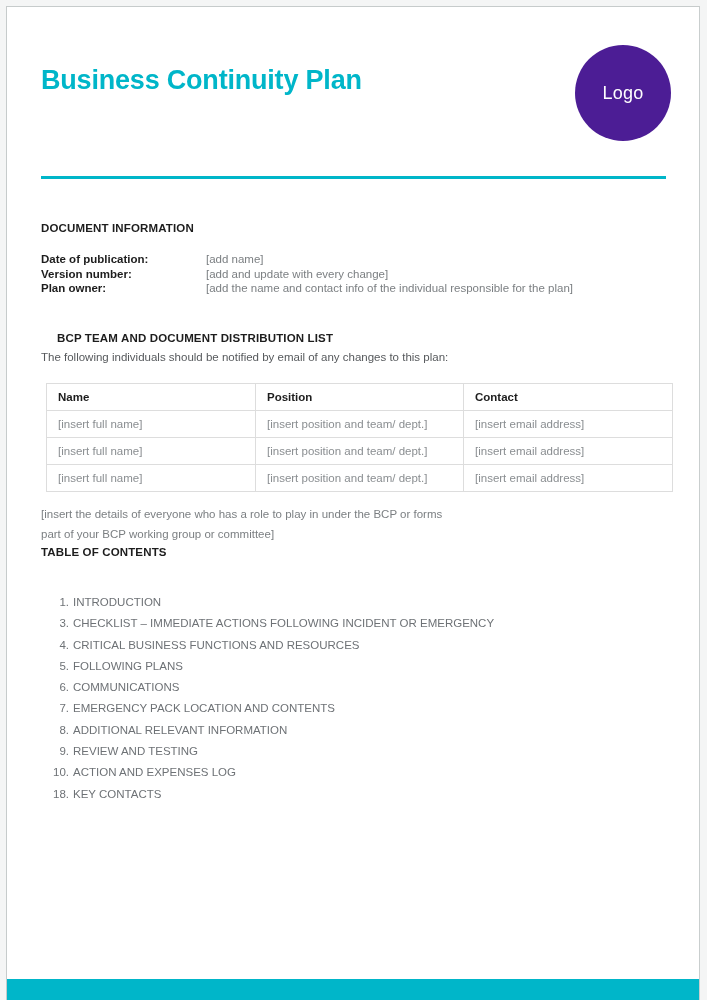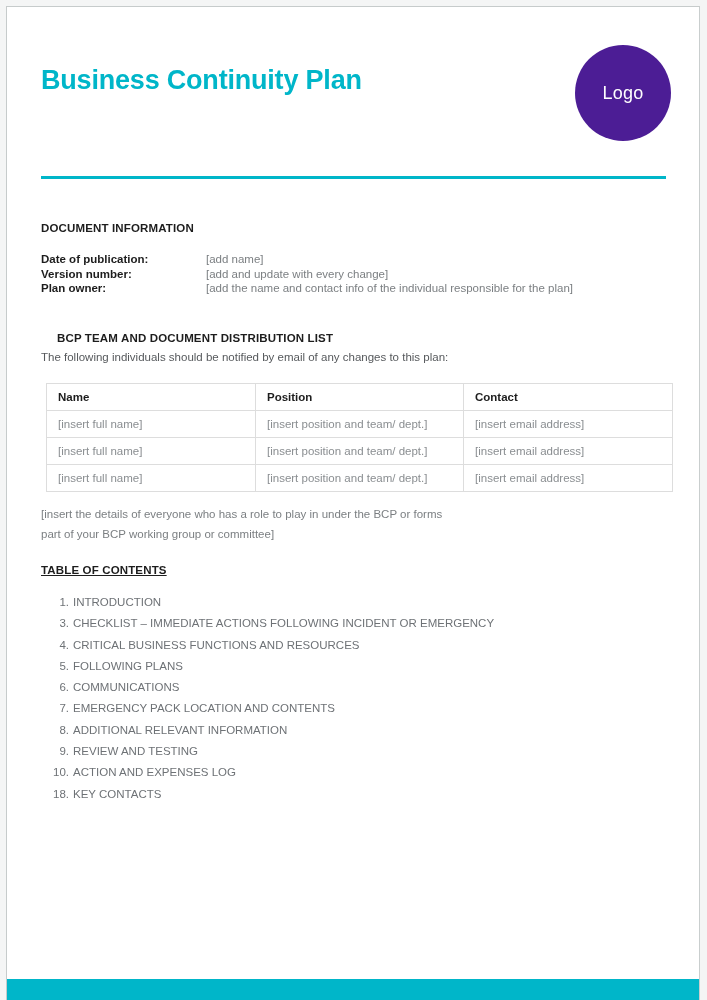--- a/index.html
+++ b/index.html
@@ -158,21 +158,21 @@
     position: absolute;
     left: 34px;
     top: 497px;
     width: 420px;
     font-size: 11.5px;
     line-height: 20px;
     color: #7b7f82;
   }
 
   
-  #toc-heading { top: 557px; text-decoration: underline; }
+  #toc-heading { top: 539px; }
   #toc-list {
     position: absolute;
     left: 34px;
     top: 585px;
     width: 560px;
   }
   .toc-item {
     display: block;
     height: 21.3px;
     line-height: 21.3px;

